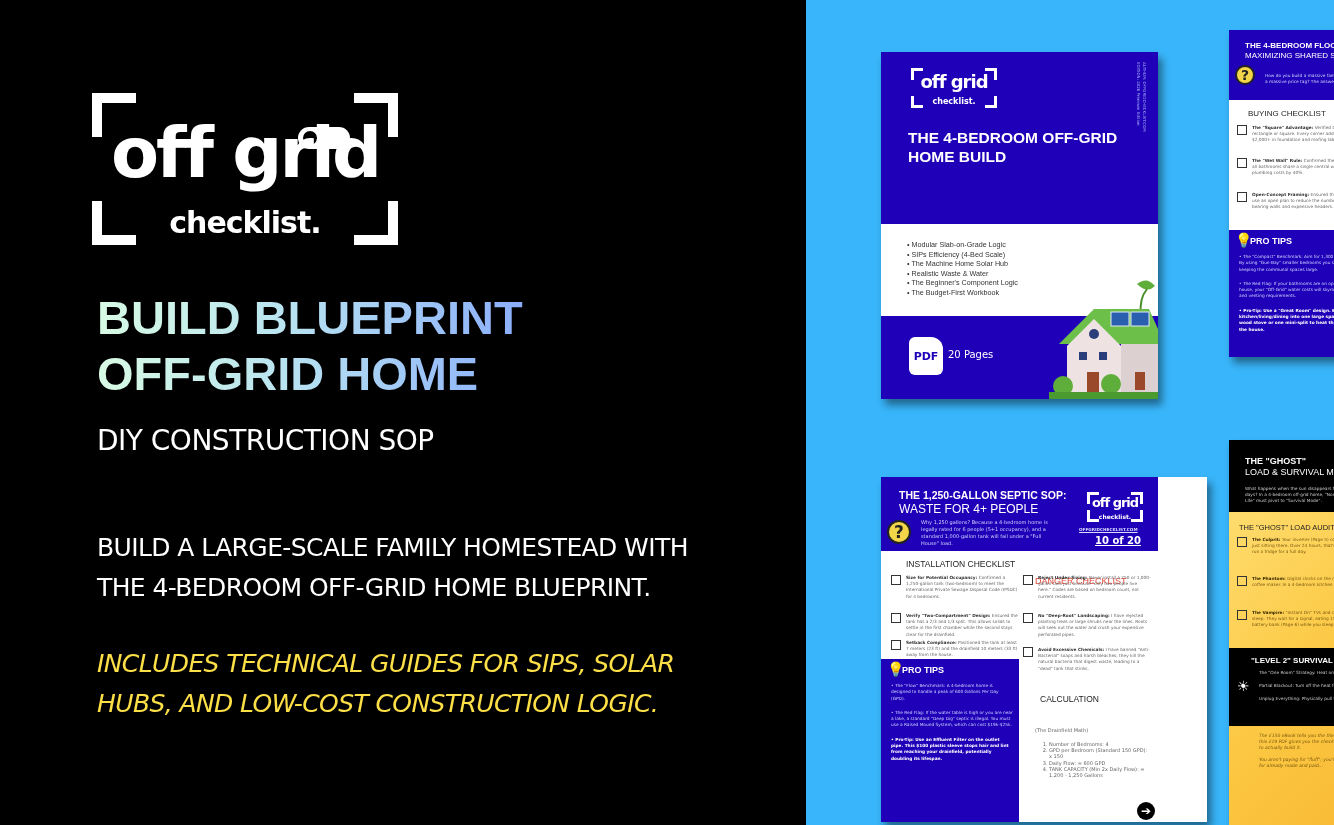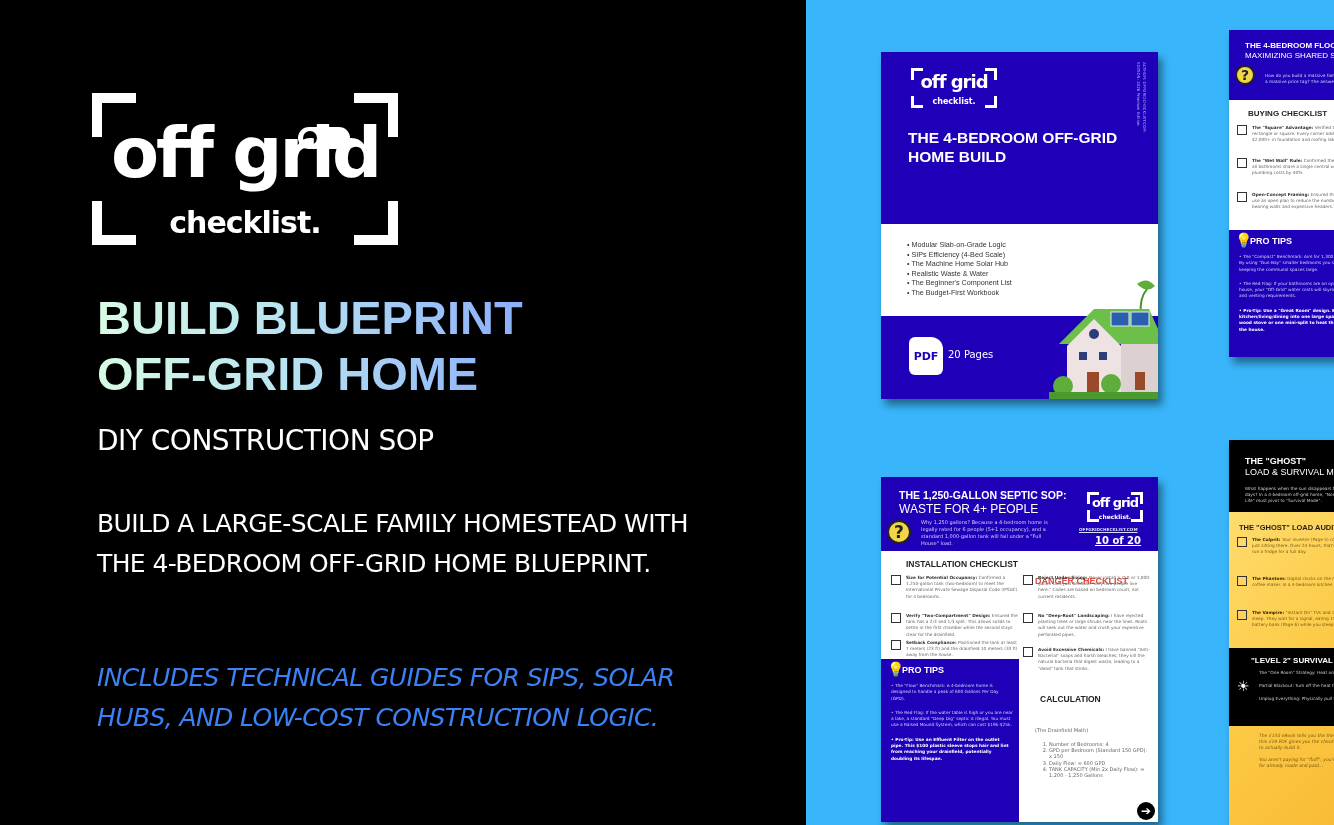--- a/index.html
+++ b/index.html
@@ -15,22 +15,22 @@
   .logo .bl { left: 0; bottom: 0; border-width: 0 0 10px 10px; }
   .logo .brr { right: 0; bottom: 0; border-width: 0 10px 10px 0; }
   .logo .word { position: absolute; left: 16px; top: 20px; width: 274px; text-align: center; font-family: "DejaVu Sans", sans-serif; font-weight: bold; font-size: 70px; letter-spacing: -3px; line-height: 80px; color: #fff; }
   .logo .toggle { position: absolute; left: 206px; top: 34px; width: 52px; height: 22px; border-radius: 11px; background: #fff; }
   .logo .toggle::after { content: ""; position: absolute; left: 5px; top: 4px; width: 14px; height: 14px; border-radius: 50%; background: #000; }
   .logo .sub { position: absolute; left: 0; width: 306px; top: 112px; text-align: center; font-weight: bold; font-size: 30px; letter-spacing: -1px; color: #fff; }
 
   .headline { position: absolute; left: 97px; top: 290px; font-family: "Liberation Sans", sans-serif; font-weight: bold; font-size: 47px; line-height: 56px;
     background: linear-gradient(90deg, #d8fbe4 0%, #b8e3f1 45%, #8aaefb 100%); -webkit-background-clip: text; background-clip: text; color: transparent; }
   .subhead { position: absolute; left: 97px; top: 424px; font-family: "DejaVu Sans", sans-serif; font-size: 28px; color: #fff; letter-spacing: -0.5px; }
-  .desc { position: absolute; left: 97px; top: 504px; width: 600px; font-family: "DejaVu Sans", sans-serif; font-size: 25px; line-height: 40px; color: #fff; letter-spacing: -0.6px; }
-  .includes { position: absolute; left: 97px; top: 658px; width: 600px; font-family: "DejaVu Sans", sans-serif; font-style: italic; font-size: 25px; line-height: 40px; color: #3b82f6; letter-spacing: -0.6px; }
+  .desc { position: absolute; left: 97px; top: 528px; width: 600px; font-family: "DejaVu Sans", sans-serif; font-size: 25px; line-height: 40px; color: #fff; letter-spacing: -0.6px; }
+  .includes { position: absolute; left: 97px; top: 644px; width: 600px; font-family: "DejaVu Sans", sans-serif; font-style: italic; font-size: 25px; line-height: 40px; color: #fde047; letter-spacing: -0.6px; }
 
   
   .right { position: absolute; left: 806px; top: 0; width: 528px; height: 825px; background: #39b6fb; overflow: hidden; }
   .page { position: absolute; box-shadow: 4px 6px 8px rgba(0,0,0,0.45); overflow: hidden; }
 
   
   .cover { left: 75px; top: 52px; width: 277px; height: 347px; background: #1f00b8; }
   .cover .mini-logo { position: absolute; left: 30px; top: 16px; width: 86px; height: 40px; }
   .mini-logo .b { position: absolute; width: 12px; height: 12px; border-color: #fff; border-style: solid; }
   .mini-logo .tl { left: 0; top: 0; border-width: 3px 0 0 3px; }
@@ -44,33 +44,33 @@
   .cover .tagline { position: absolute; left: 27px; top: 120px; width: 230px; font-family: "Liberation Sans", sans-serif; font-size: 9px; line-height: 11px; color: #d8dcff; }
   .cover .tagline b { color: #fff; }
   .cover .white { position: absolute; left: 0; top: 172px; width: 277px; height: 92px; background: #fff; }
   .cover .bullets { position: absolute; left: 26px; top: 188px; font-family: "Liberation Sans", sans-serif; font-size: 7.2px; line-height: 9.5px; color: #333; list-style: none; }
   .cover .bullets li::before { content: "• "; }
   .cover .pdf { position: absolute; left: 28px; top: 285px; width: 34px; height: 38px; background: #fff; border-radius: 6px 12px 6px 6px; color: #1f00b8; font-weight: bold; font-size: 11px; text-align: center; line-height: 40px; }
   .cover .pages { position: absolute; left: 67px; top: 297px; font-size: 10px; color: #fff; }
   .cover .house { position: absolute; left: 168px; top: 222px; width: 109px; height: 125px; }
 
   
-  .septic { left: 75px; top: 477px; width: 277px; height: 345px; background: #fff; }
+  .septic { left: 75px; top: 477px; width: 326px; height: 345px; background: #fff; }
   .septic .hdr { position: absolute; left: 0; top: 0; width: 277px; height: 74px; background: #1f00b8; }
   .septic .h1 { position: absolute; left: 18px; top: 12px; font-family: "Liberation Sans", sans-serif; font-weight: bold; font-size: 10.5px; color: #fff; }
   .septic .h2 { position: absolute; left: 18px; top: 25px; font-family: "Liberation Sans", sans-serif; font-size: 12px; color: #fff; }
   .septic .intro { position: absolute; left: 40px; top: 42px; width: 128px; font-size: 5px; line-height: 7px; color: #cfd3ff; }
   .q-badge { position: absolute; width: 24px; height: 24px; border-radius: 50%; background: #f2d548; border: 2px solid #222; color: #222; font-weight: bold; font-size: 17px; text-align: center; line-height: 20px; }
   .septic .q-badge { left: 6px; top: 43px; }
   .septic .mlogo { position: absolute; left: 206px; top: 15px; width: 56px; height: 30px; }
   .septic .mlogo .w { font-size: 13px; }
   .septic .mlogo .s { font-size: 6px; }
   .septic .url { position: absolute; left: 198px; top: 50px; font-size: 4.2px; font-weight: bold; color: #d8dcff; text-decoration: underline; }
   .septic .pg { position: absolute; left: 214px; top: 58px; font-size: 10px; font-weight: bold; color: #fff; text-decoration: underline; }
-  .sec-title { position: absolute; font-family: "Liberation Sans", sans-serif; font-weight: bold; font-size: 8.5px; color: #222; }
+  .sec-title { position: absolute; font-family: "Liberation Sans", sans-serif; font-weight: normal; font-size: 8.5px; color: #222; }
   .septic .ic-title { left: 25px; top: 82px; }
   .septic .dc-title { left: 154px; top: 99px; color: #e5493b; font-size: 9px; }
   .chk { position: absolute; display: flex; gap: 5px; }
   .chk .box { width: 10px; height: 10px; border: 1px solid #333; flex: 0 0 10px; }
   .chk .txt { font-size: 4.3px; line-height: 6.2px; color: #666; }
   .chk .txt b { color: #333; }
   .protips { position: absolute; left: 0; top: 182px; width: 138px; height: 163px; background: #1f00b8; }
   .protips .bulb { position: absolute; left: 6px; top: 2px; font-size: 14px; color: #f2d548; }
   .protips .pt-title { position: absolute; left: 21px; top: 6px; font-family: "Liberation Sans", sans-serif; font-weight: bold; font-size: 9px; color: #fff; }
   .protips ul { position: absolute; left: 10px; top: 24px; width: 122px; list-style: none; font-size: 4.3px; line-height: 6.3px; color: #cfd3ff; }
@@ -144,21 +144,21 @@
       <div class="s">checklist.</div>
     </div>
     <div class="vtext">AUTHOR: OFFGRIDCHECKLIST.COM EDITION: 2026 Premium Edition</div>
     <div class="title">THE 4-BEDROOM OFF-GRID HOME BUILD</div>
     <div class="white"></div>
     <ul class="bullets">
       <li>Modular Slab-on-Grade Logic</li>
       <li>SIPs Efficiency (4-Bed Scale)</li>
       <li>The Machine Home Solar Hub</li>
       <li>Realistic Waste &amp; Water</li>
-      <li>The Beginner's Component List</li>
+      <li>The Beginner's Component Logic</li>
       <li>The Budget-First Workbook</li>
     </ul>
     <div class="pdf">PDF</div>
     <div class="pages">20 Pages</div>
     <svg class="house" viewBox="0 0 109 125">
       <path d="M88 10 q10 -8 18 2 q-8 8 -18 -2z" fill="#5fae3b"></path>
       <path d="M92 40 q-2 -15 6 -25" stroke="#4a8f2c" stroke-width="2" fill="none"></path>
       <polygon points="10,70 45,35 100,35 109,55 109,70" fill="#6cc04a"></polygon>
       <rect x="62" y="38" width="18" height="14" fill="#2a5fb0" stroke="#dfe8f5" stroke-width="1"></rect>
       <rect x="82" y="38" width="18" height="14" fill="#2a5fb0" stroke="#dfe8f5" stroke-width="1"></rect>

